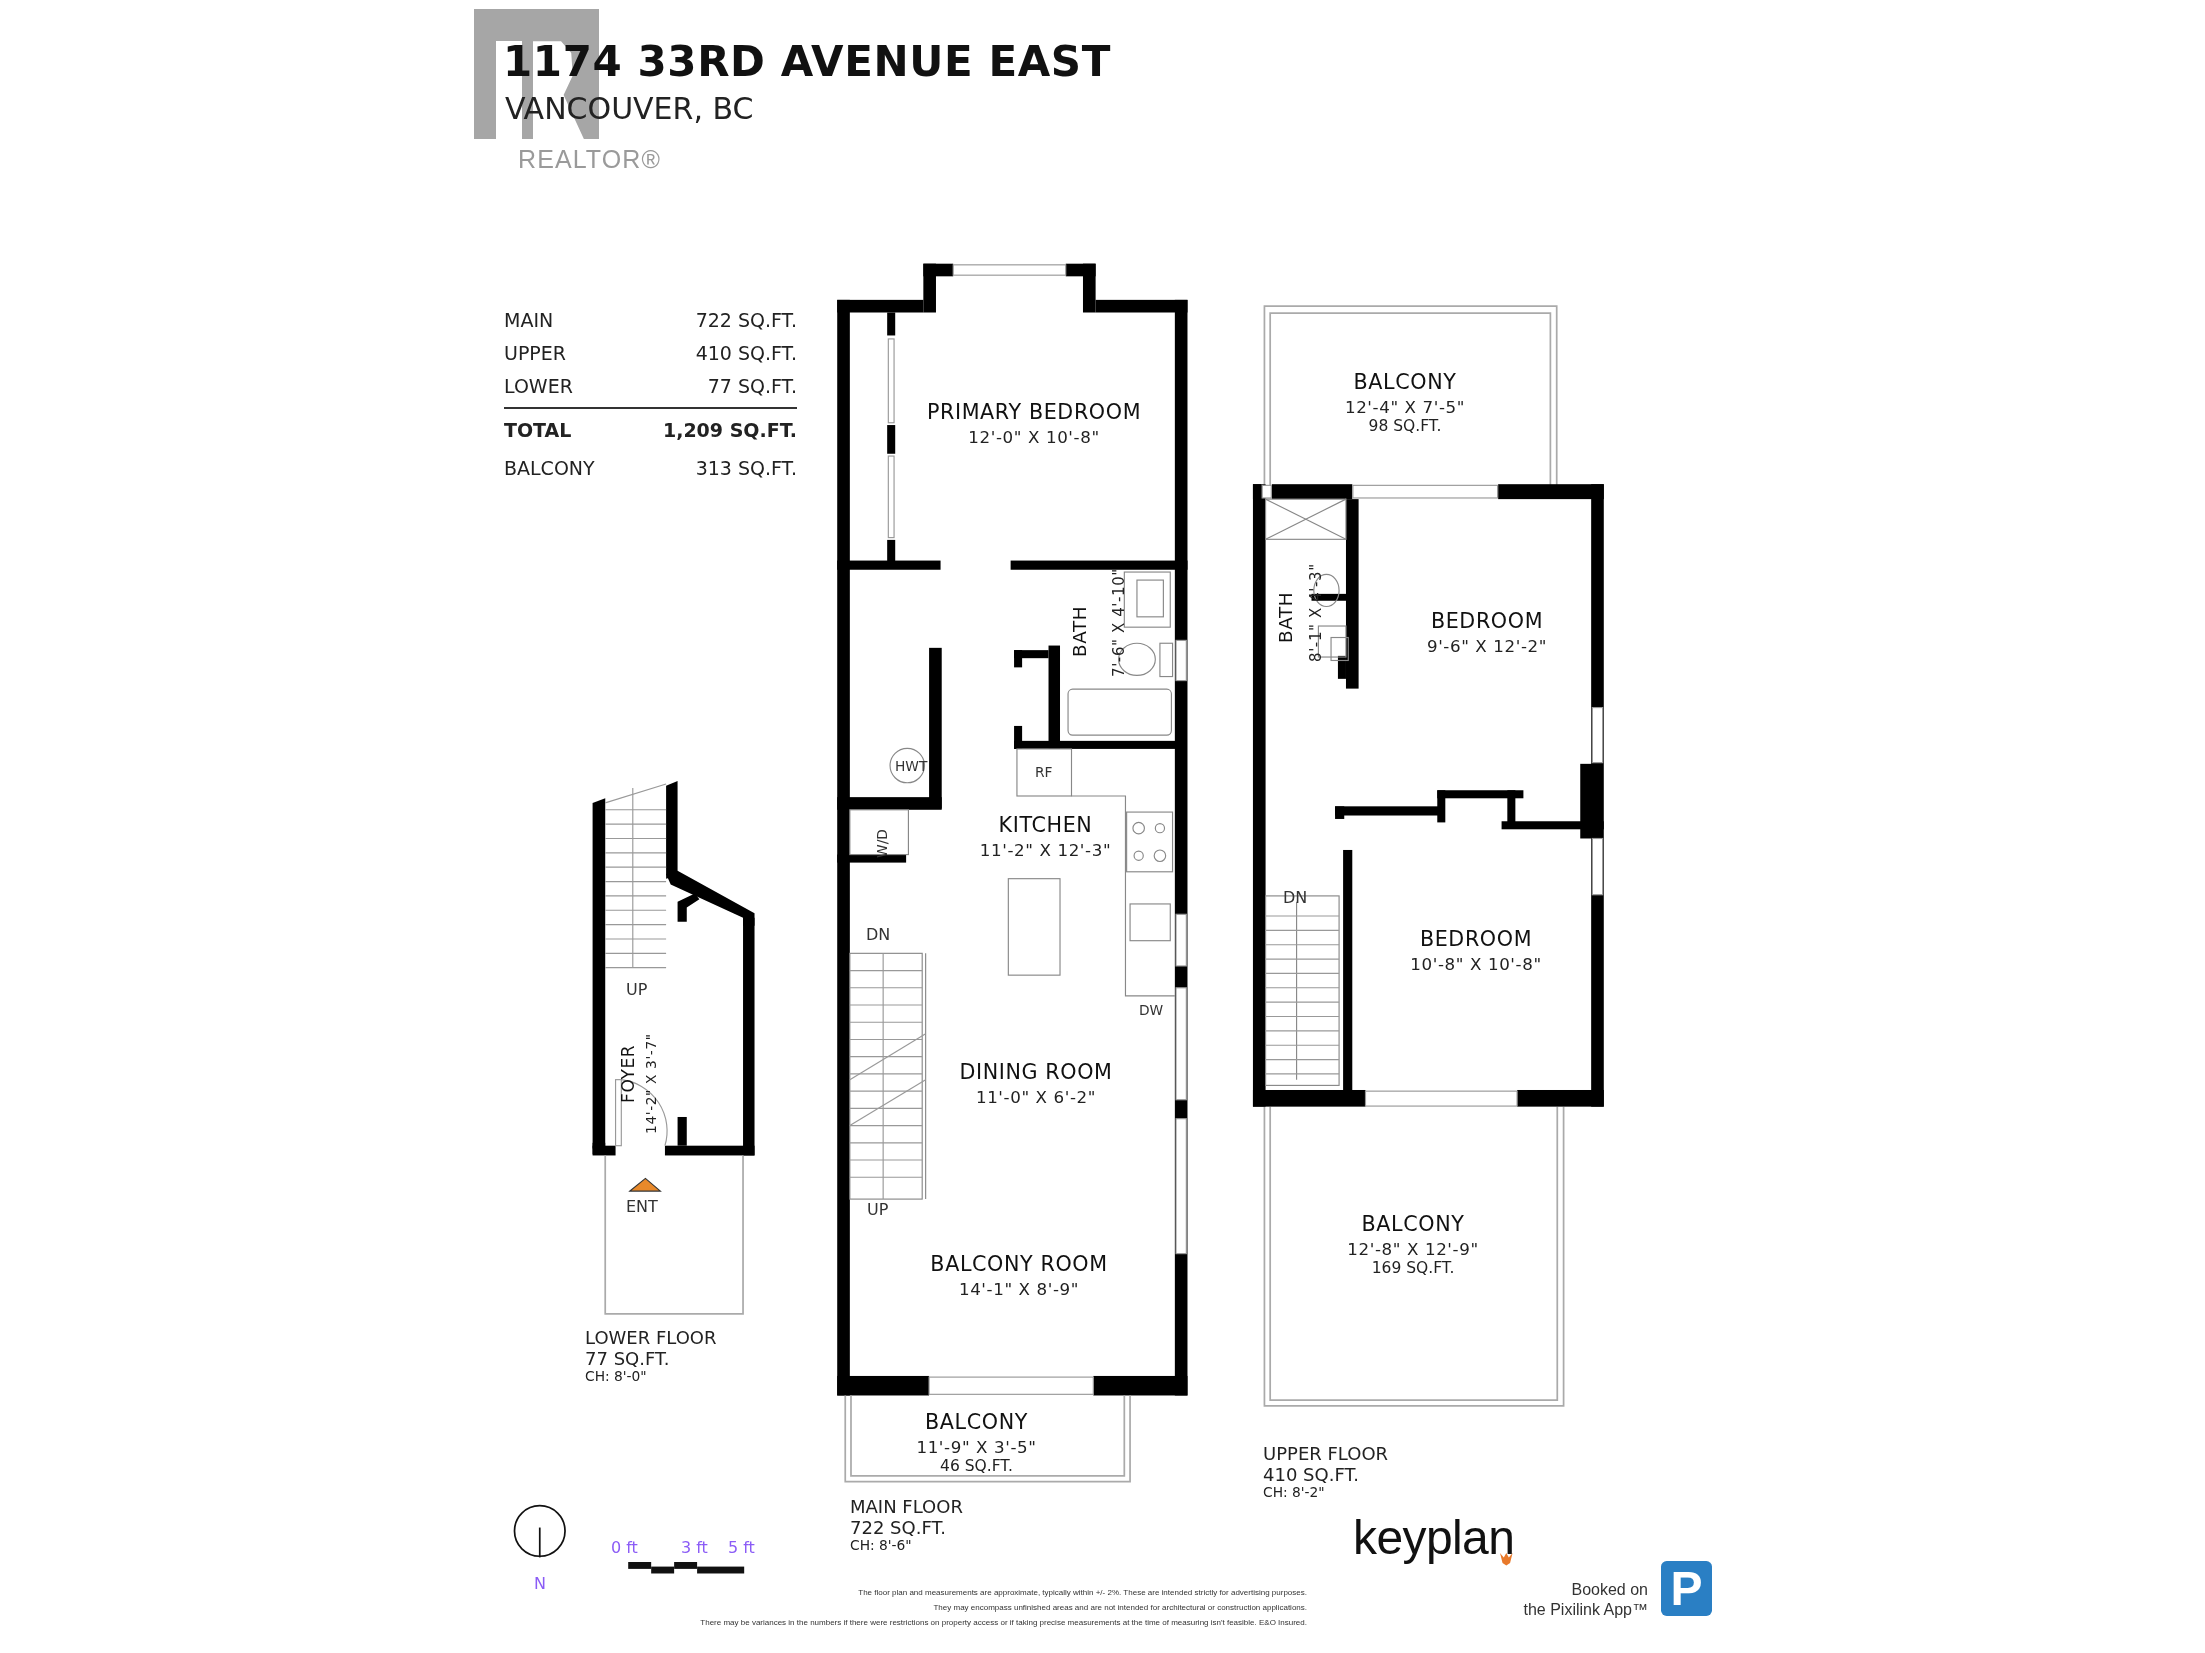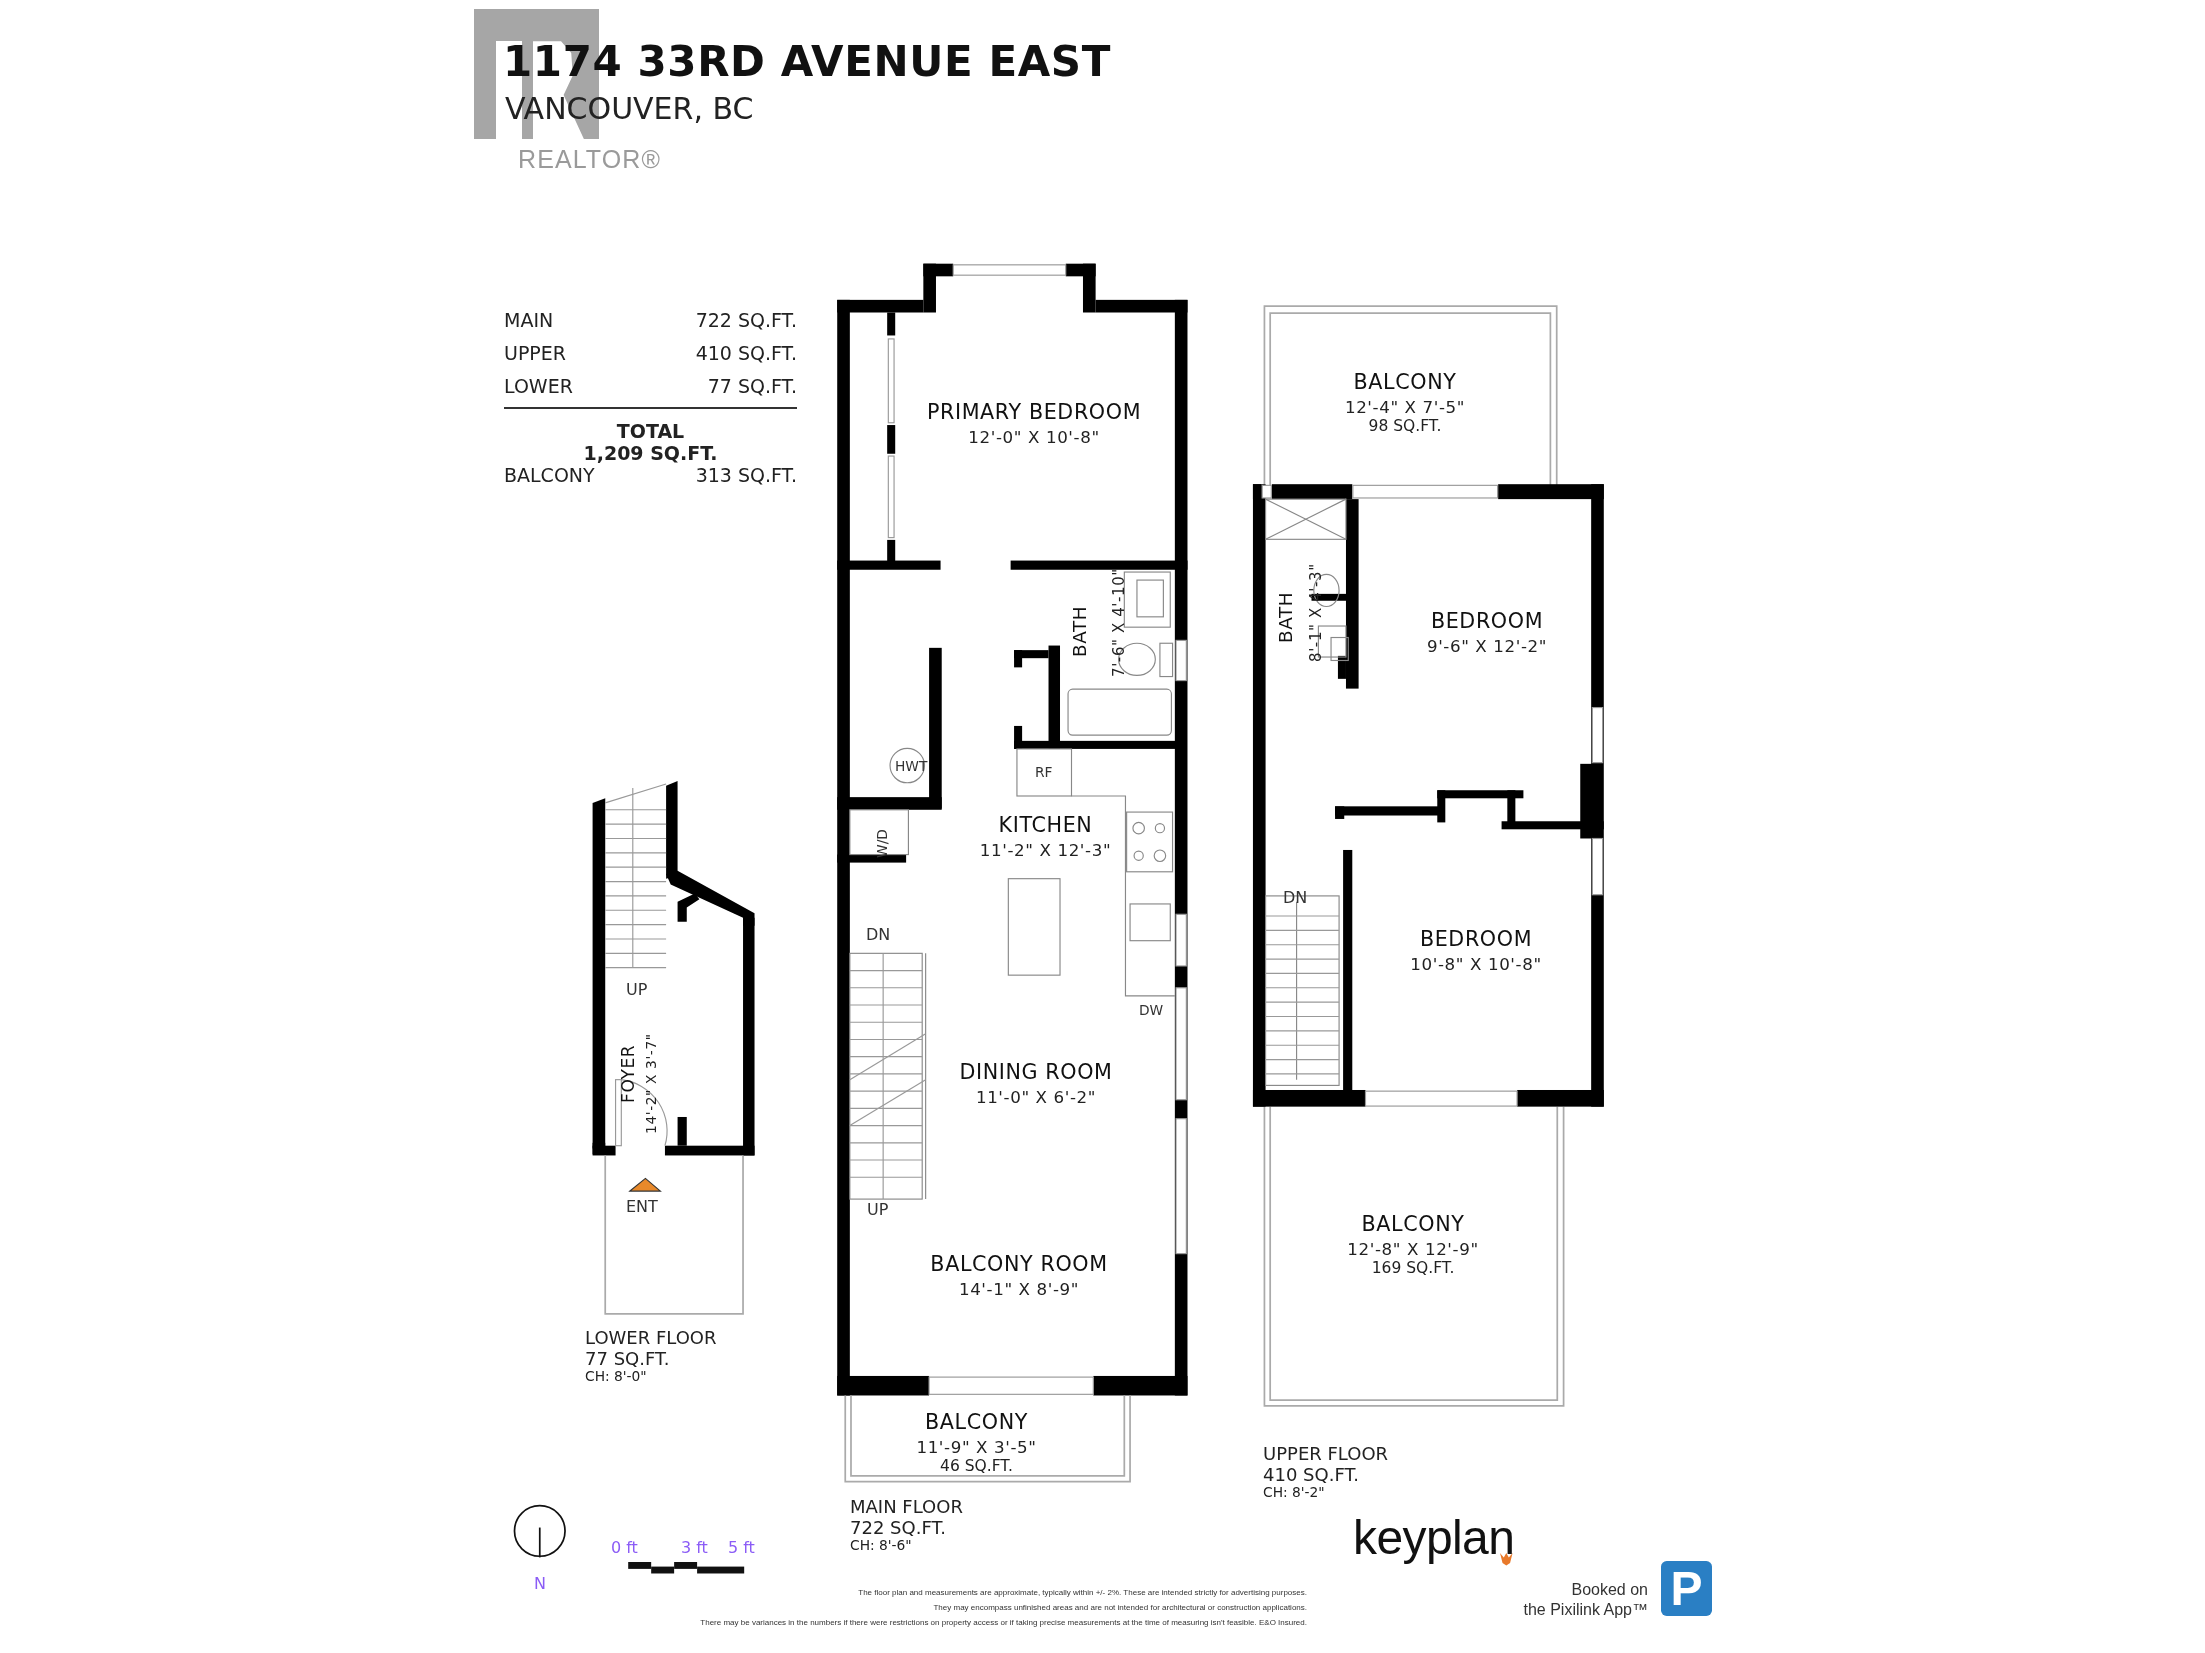--- a/index.html
+++ b/index.html
@@ -6,21 +6,21 @@
   body{width:2205px;height:1654px;position:relative;overflow:hidden;font-family:"DejaVu Sans","Liberation Sans",sans-serif;color:#111;}
   .abs{position:absolute;}
   .logo-box{left:474px;top:9.2px;width:125px;height:130px;background:#a6a6a6;}
   .logo-r-left{left:22px;top:32px;width:26.4px;height:98px;background:#fff;position:absolute;}
   .logo-r-right{left:59px;top:32px;width:51px;height:98px;background:#fff;position:absolute;clip-path:polygon(0 0,55% 0,75% 12%,78% 35%,60% 55%,100% 100%,0 100%);}
   .realtor-word{left:474px;top:145px;font-size:25px;letter-spacing:1.1px;color:#9a9a9a;font-family:"Liberation Sans",sans-serif;margin-left:44px;}
   .title{left:503px;top:37px;font-size:42px;font-weight:700;letter-spacing:0.6px;color:#111;font-family:"DejaVu Sans",sans-serif;white-space:nowrap;}
   .subtitle{left:505px;top:91px;font-size:30px;color:#222;font-family:"DejaVu Sans",sans-serif;white-space:nowrap;}
   .area-table{left:504px;top:303px;width:293px;font-size:19px;color:#222;}
   .area-row{display:flex;justify-content:space-between;height:33px;align-items:center;}
-  .area-row.total{font-weight:700;border-top:2.9px solid #333;margin-top:4.6px;padding-top:11px;height:34px;flex-direction:column;}
+  .area-row.total{font-weight:700;border-top:2.9px solid #333;margin-top:4.6px;padding-top:4px;height:34px;}
   .area-row.balcony{margin-top:4.6px;}
   svg.plan{position:absolute;left:0;top:0;}
   .room-label{position:absolute;text-align:center;white-space:nowrap;font-family:"DejaVu Sans",sans-serif;}
   .room-name{font-size:20.7px;font-weight:400;color:#111;letter-spacing:0.6px;}
   .room-dim{font-size:16.7px;color:#222;margin-top:3.4px;letter-spacing:0.6px;}
   .room-area{font-size:15.5px;color:#222;margin-top:0;}
   .small-label{position:absolute;font-size:16px;color:#333;white-space:nowrap;}
   .fixture-label{position:absolute;font-size:13.8px;color:#333;white-space:nowrap;}
   .vert{transform:rotate(-90deg);transform-origin:left top;}
   .floor-caption{position:absolute;font-family:"DejaVu Sans",sans-serif;color:#222;line-height:1.15;}

